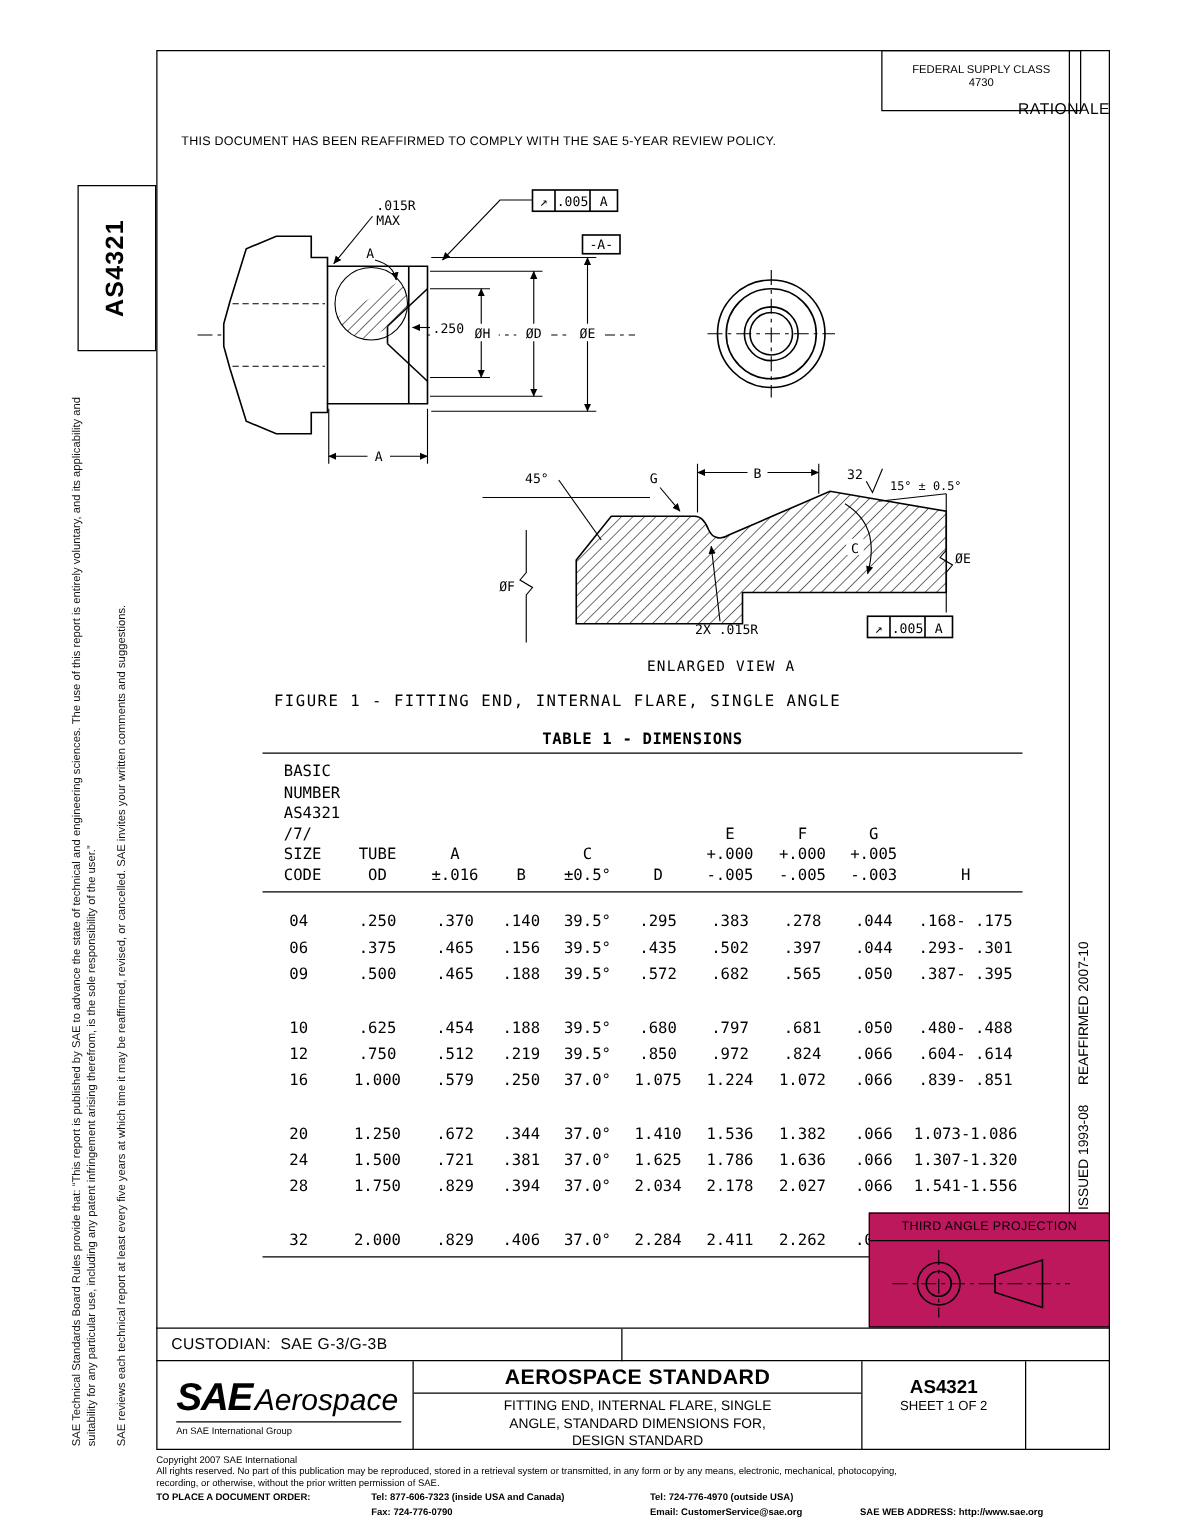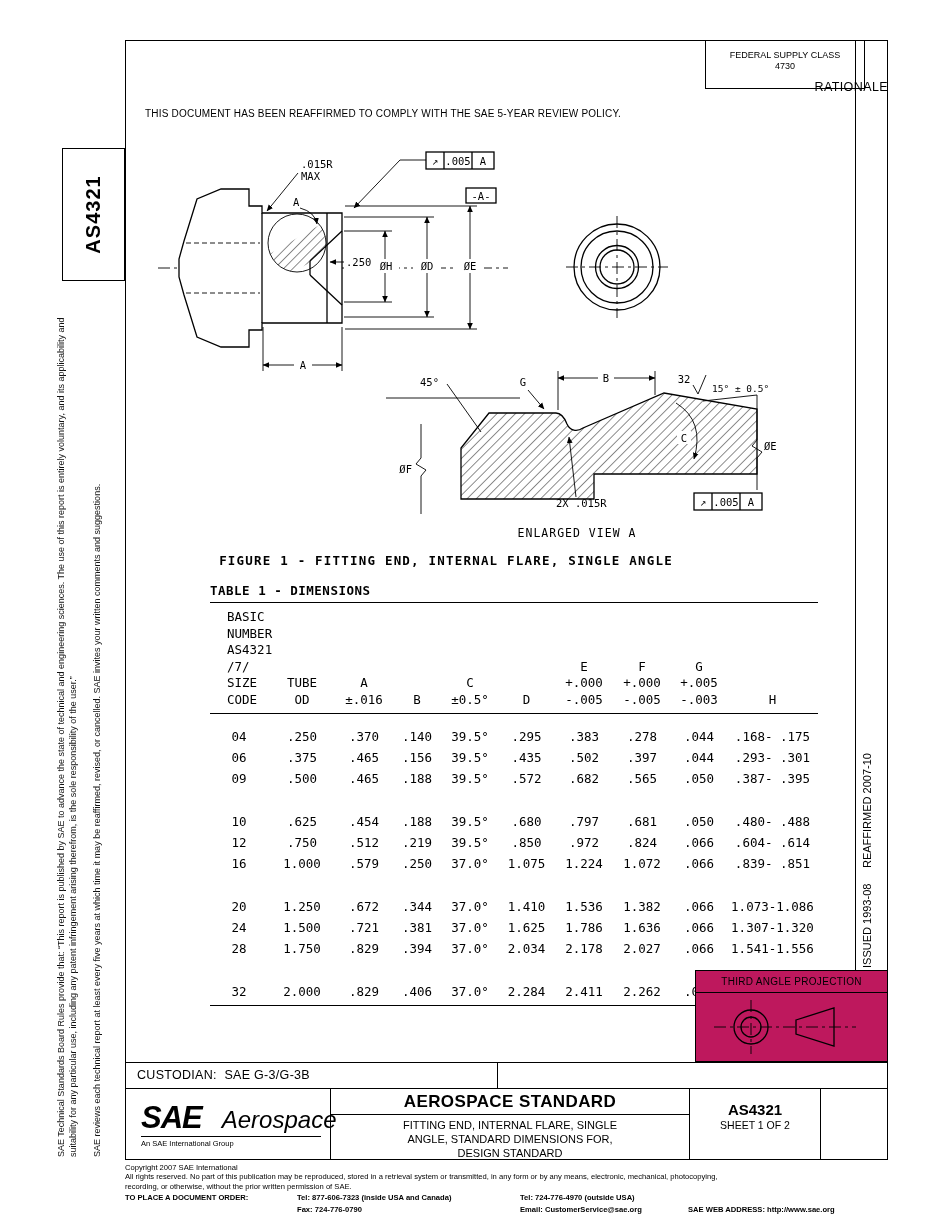--- a/index.html
+++ b/index.html
@@ -15,24 +15,24 @@
   .asbox{left:62px;top:148px;width:63px;height:133px;border:1.6px solid #000;display:flex;align-items:center;justify-content:center}
   .asbox span{transform:rotate(-90deg);font-size:20px;font-weight:bold;letter-spacing:1px;white-space:nowrap}
   .side-note{font-size:9px;line-height:11.5px;color:#111}
   .vline{border-left:1.4px solid #000;width:0}
   
   .lbl{font-family:"DejaVu Sans Mono",monospace;font-size:10.5px;fill:#000}
   .solid{stroke:#000;stroke-width:1.3}
   .thin{stroke:#000;stroke-width:.9}
   .cl{stroke:#000;stroke-width:.9;stroke-dasharray:12 4 3 4}
   .hid{stroke:#000;stroke-width:.9;stroke-dasharray:5 3}
-  .fig-caption{left:146px;top:553px;width:600px;text-align:center;font-family:"DejaVu Sans Mono",monospace;font-weight:bold;font-size:12.5px;letter-spacing:1.2px;white-space:nowrap}
+  .fig-caption{left:146px;top:553px;width:600px;text-align:center;font-family:"DejaVu Sans Mono",monospace;font-weight:normal;font-size:12.5px;letter-spacing:1.2px;white-space:nowrap}
   
   .tblwrap{left:210px;top:583px;width:608px;font-family:"DejaVu Sans Mono",monospace}
-  .tbl-title{text-align:left;font-size:12.5px;font-weight:bold;letter-spacing:.5px;margin-bottom:4px}
+  .tbl-title{text-align:center;font-size:12.5px;font-weight:bold;letter-spacing:.5px;margin-bottom:4px}
   .thead{display:flex;align-items:flex-end;border-top:1.6px solid #000;border-bottom:1.6px solid #000;padding:6px 0 5px}
   .thead .tcol div{line-height:16.5px;font-size:12.5px;text-align:center;white-space:pre}
   .thead .c0 div{text-align:left;padding-left:17px}
   .tbody{border-bottom:1.6px solid #000;padding-top:12px;padding-bottom:3px}
   .trow{display:flex;height:21px;line-height:21px;font-size:12.5px}
   .trow.gap{margin-top:22px}
   .tcol{flex:0 0 auto;text-align:center;white-space:pre}
   .c0{width:58px}.c1{width:68px}.c2{width:56px}.c3{width:50px}.c4{width:56px}
   .c5{width:57px}.c6{width:58px}.c7{width:58px}.c8{width:56px}.c9{width:91px}
   
@@ -45,21 +45,21 @@
   .tb-logo{width:205px}
   .tb-center{width:360px;border-left:1.5px solid #000;border-right:1.5px solid #000;text-align:center}
   .tb-num{width:130px;text-align:center}
   .tb-empty{flex:1;border-left:1.5px solid #000}
   .tb-doc-type{font-size:17px;font-weight:bold;letter-spacing:.4px;padding-top:3px;border-bottom:1.5px solid #000;height:26px}
   .tb-title-lines{font-size:11px;line-height:14px;padding-top:3px}
   .tb-number{font-size:15px;font-weight:bold;padding-top:12px}
   .tb-sheet{font-size:10.5px;padding-top:1px}
   .sae-logo{position:absolute;left:16px;top:14px;width:180px}
   .sae-s{font-size:31px;font-weight:900;font-style:italic;letter-spacing:-1px;line-height:30px}
-  .sae-a{font-size:24px;font-style:italic;line-height:30px;margin-left:20px}
+  .sae-a{font-size:24px;font-style:italic;line-height:30px;margin-left:2px}
   .sae-tag{font-size:7.5px;border-top:1.5px solid #000;margin-top:1px;padding-top:2px}
   .copyright{left:125px;top:1163px;width:790px;font-size:7.6px;line-height:9.4px}
   .ftr-row{position:relative;height:10px;margin-top:2px;font-weight:bold}
   .ftr-row span{position:absolute;top:0;white-space:nowrap}
 </style>
 </head>
 <body>
 
 <div class="page">
 

